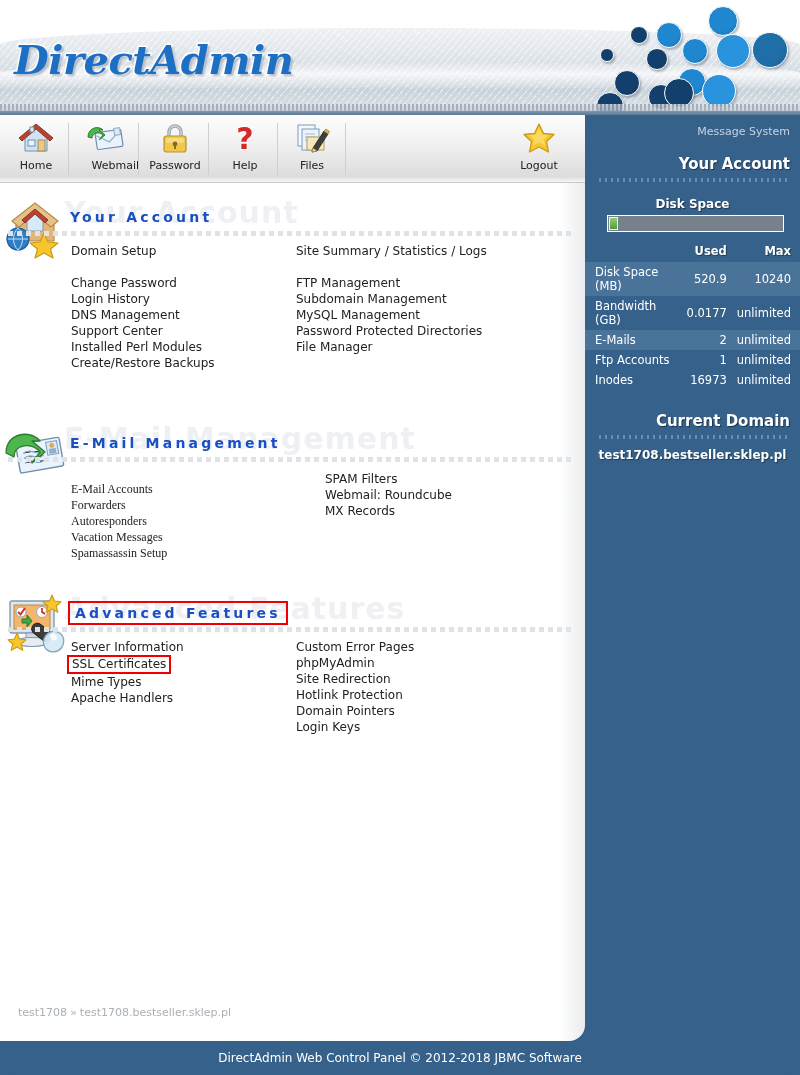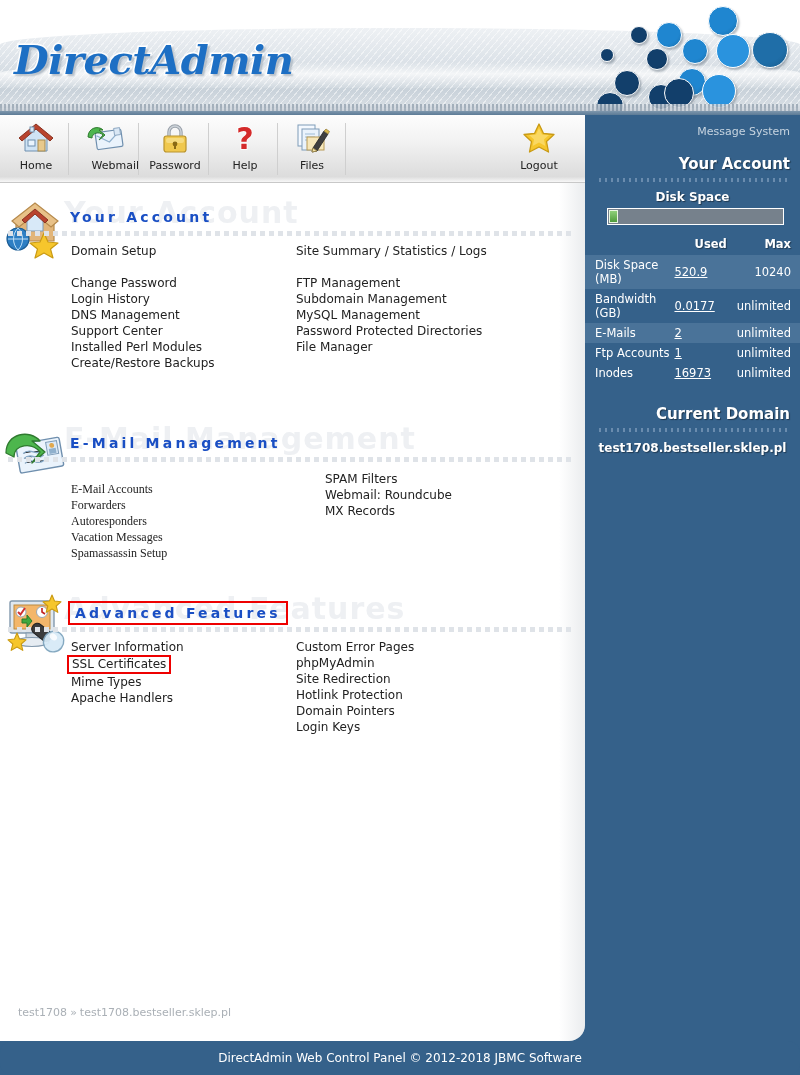--- a/index.html
+++ b/index.html
@@ -140,21 +140,21 @@
     margin:0;padding:0;text-align:right;padding-right:10px;
     font-size:15px;font-weight:bold;color:#ffffff;
     text-shadow:1px 1px 1px rgba(0,0,0,.45);
   }
   .sb-dotline{
     height:4px;margin:5px 10px 0 14px;
     background:repeating-linear-gradient(90deg,#6a8cae 0px,#6a8cae 2px,rgba(0,0,0,0) 2px,rgba(0,0,0,0) 6px);
   }
   .sb-sub{
     text-align:center;font-size:12px;font-weight:bold;color:#ffffff;
-    text-shadow:1px 1px 1px rgba(0,0,0,.45);margin-top:8px;
+    text-shadow:1px 1px 1px rgba(0,0,0,.45);margin-top:15px;
   }
   #diskbar{
     margin:4px 16px 0 22px;height:17px;background:#76818c;
     border:1px solid #ffffff;box-sizing:border-box;position:relative;
   }
   #diskbar .fill{
     position:absolute;left:1px;top:1px;bottom:1px;
     background:linear-gradient(180deg,#8ed07a,#4f9c3c);
     border:1px solid #e8f6e2;box-sizing:border-box;
   }
@@ -164,21 +164,21 @@
   }
   table.sb-table th{
     font-weight:bold;text-align:right;padding:2px 6px 4px 0;
     text-shadow:1px 1px 1px rgba(0,0,0,.4);
   }
   table.sb-table th.c1{width:92px;}
   table.sb-table th.c2{width:58px;}
   table.sb-table th.c3{width:60px;padding-right:9px;}
   table.sb-table td{padding:3px 0 3px 0;}
   table.sb-table td.name{text-align:left;padding-left:10px;}
-  table.sb-table td.used{padding-right:6px;text-decoration:underline;}
+  table.sb-table td.used{text-align:right;padding-right:6px;}
   table.sb-table td.max{text-align:right;padding-right:9px;}
   table.sb-table tr.odd td{background:#4a7399;}
   table.sb-table tr.even td{background:#35618a;}
   .sb-block{margin-top:22px;}
   .sb-domain{
     text-align:center;font-size:12px;font-weight:bold;color:#ffffff;
     margin-top:9px;text-shadow:1px 1px 1px rgba(0,0,0,.4);
   }
   
   #footer{

